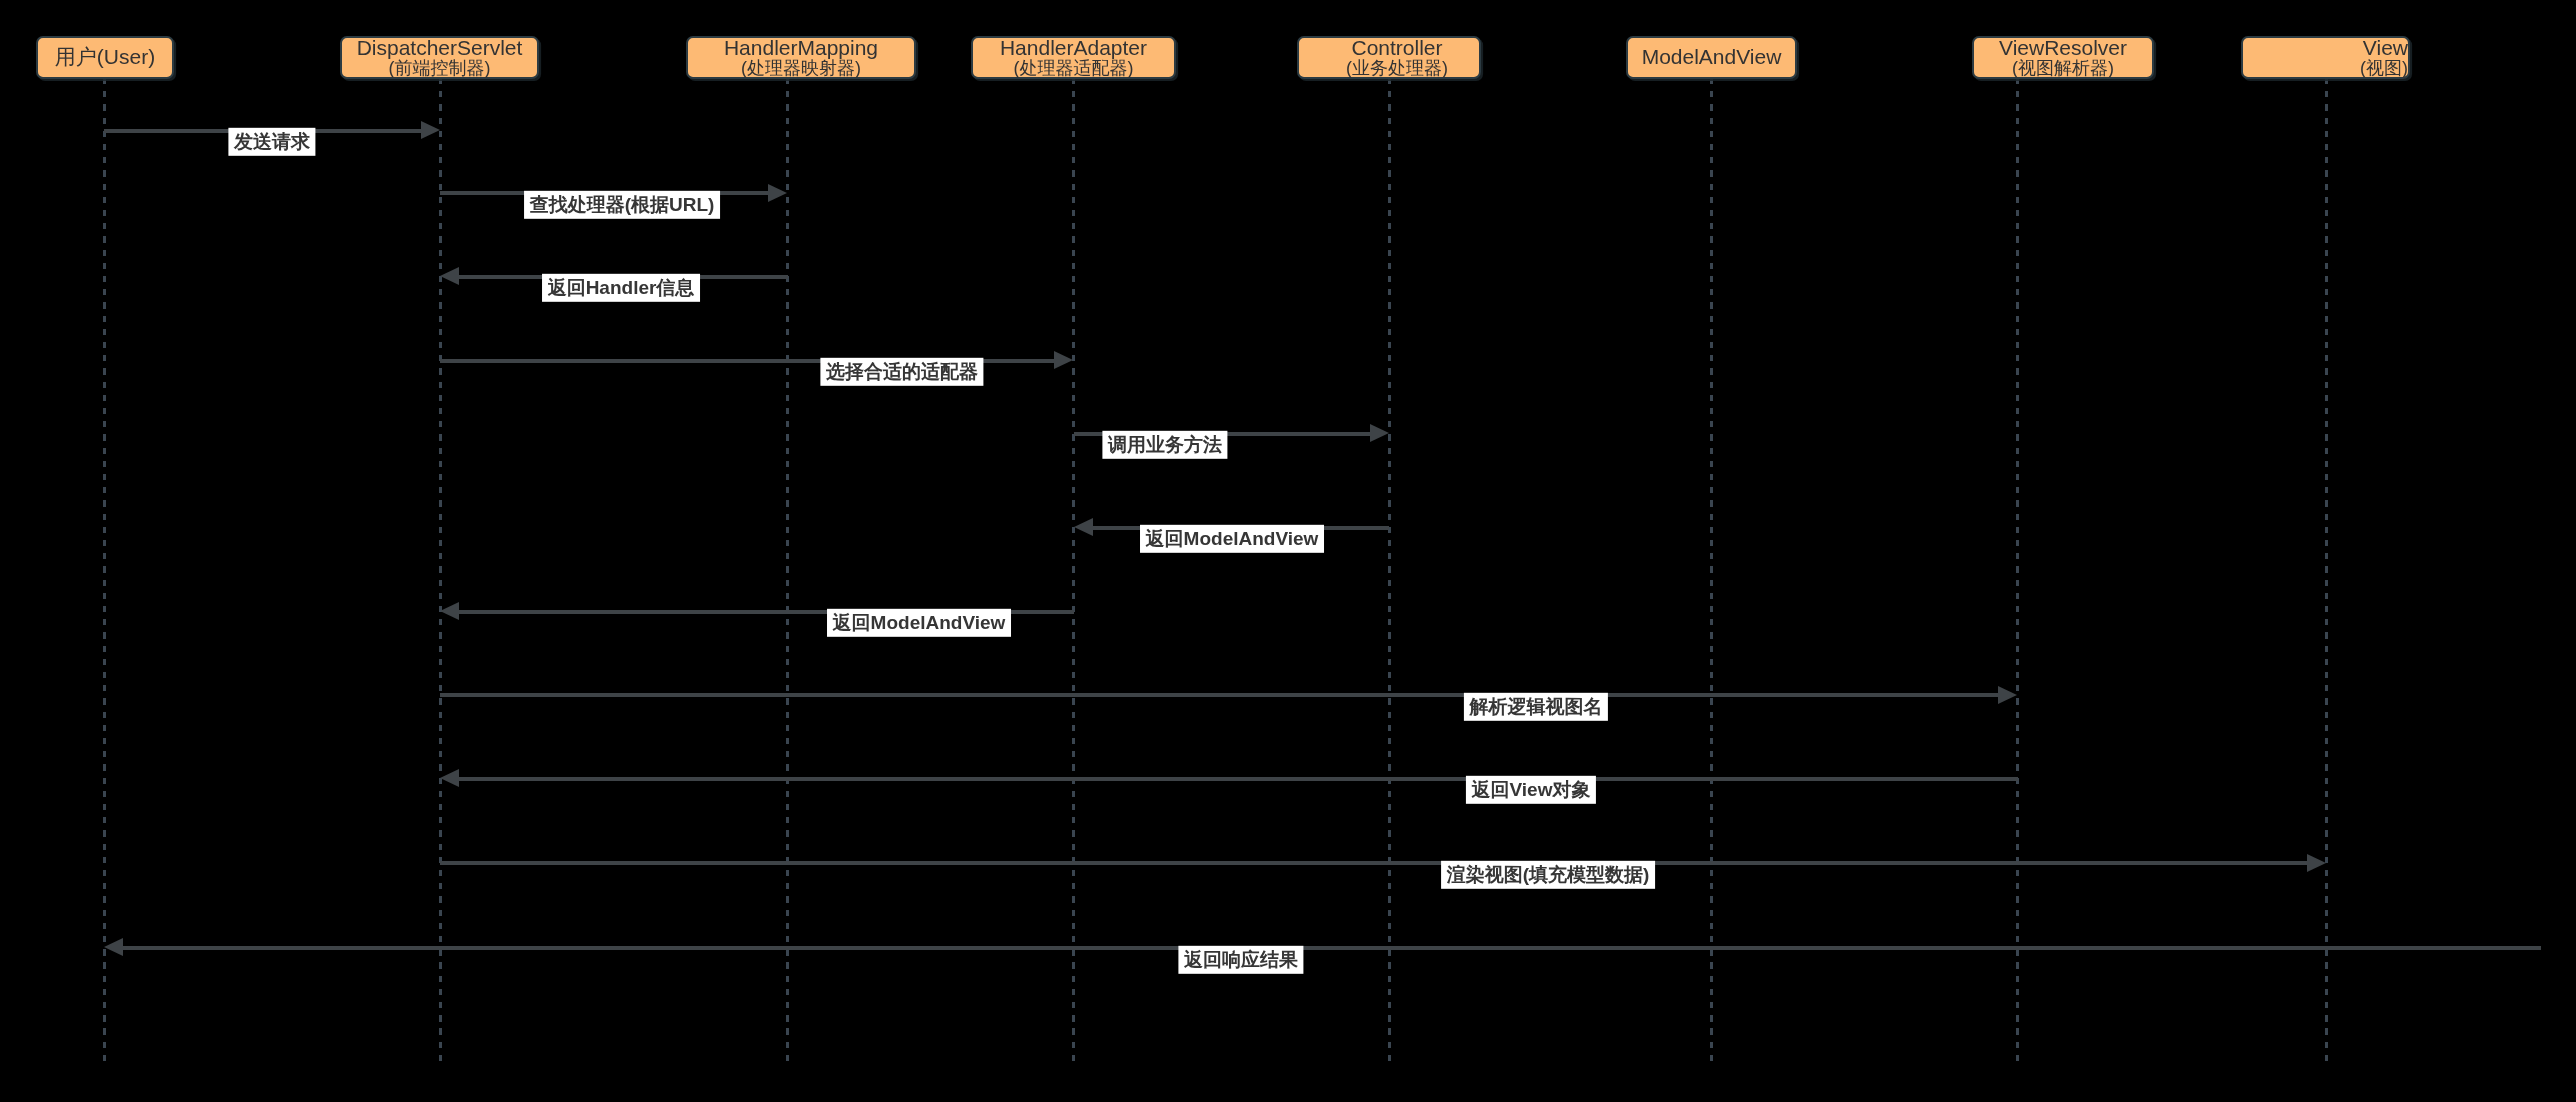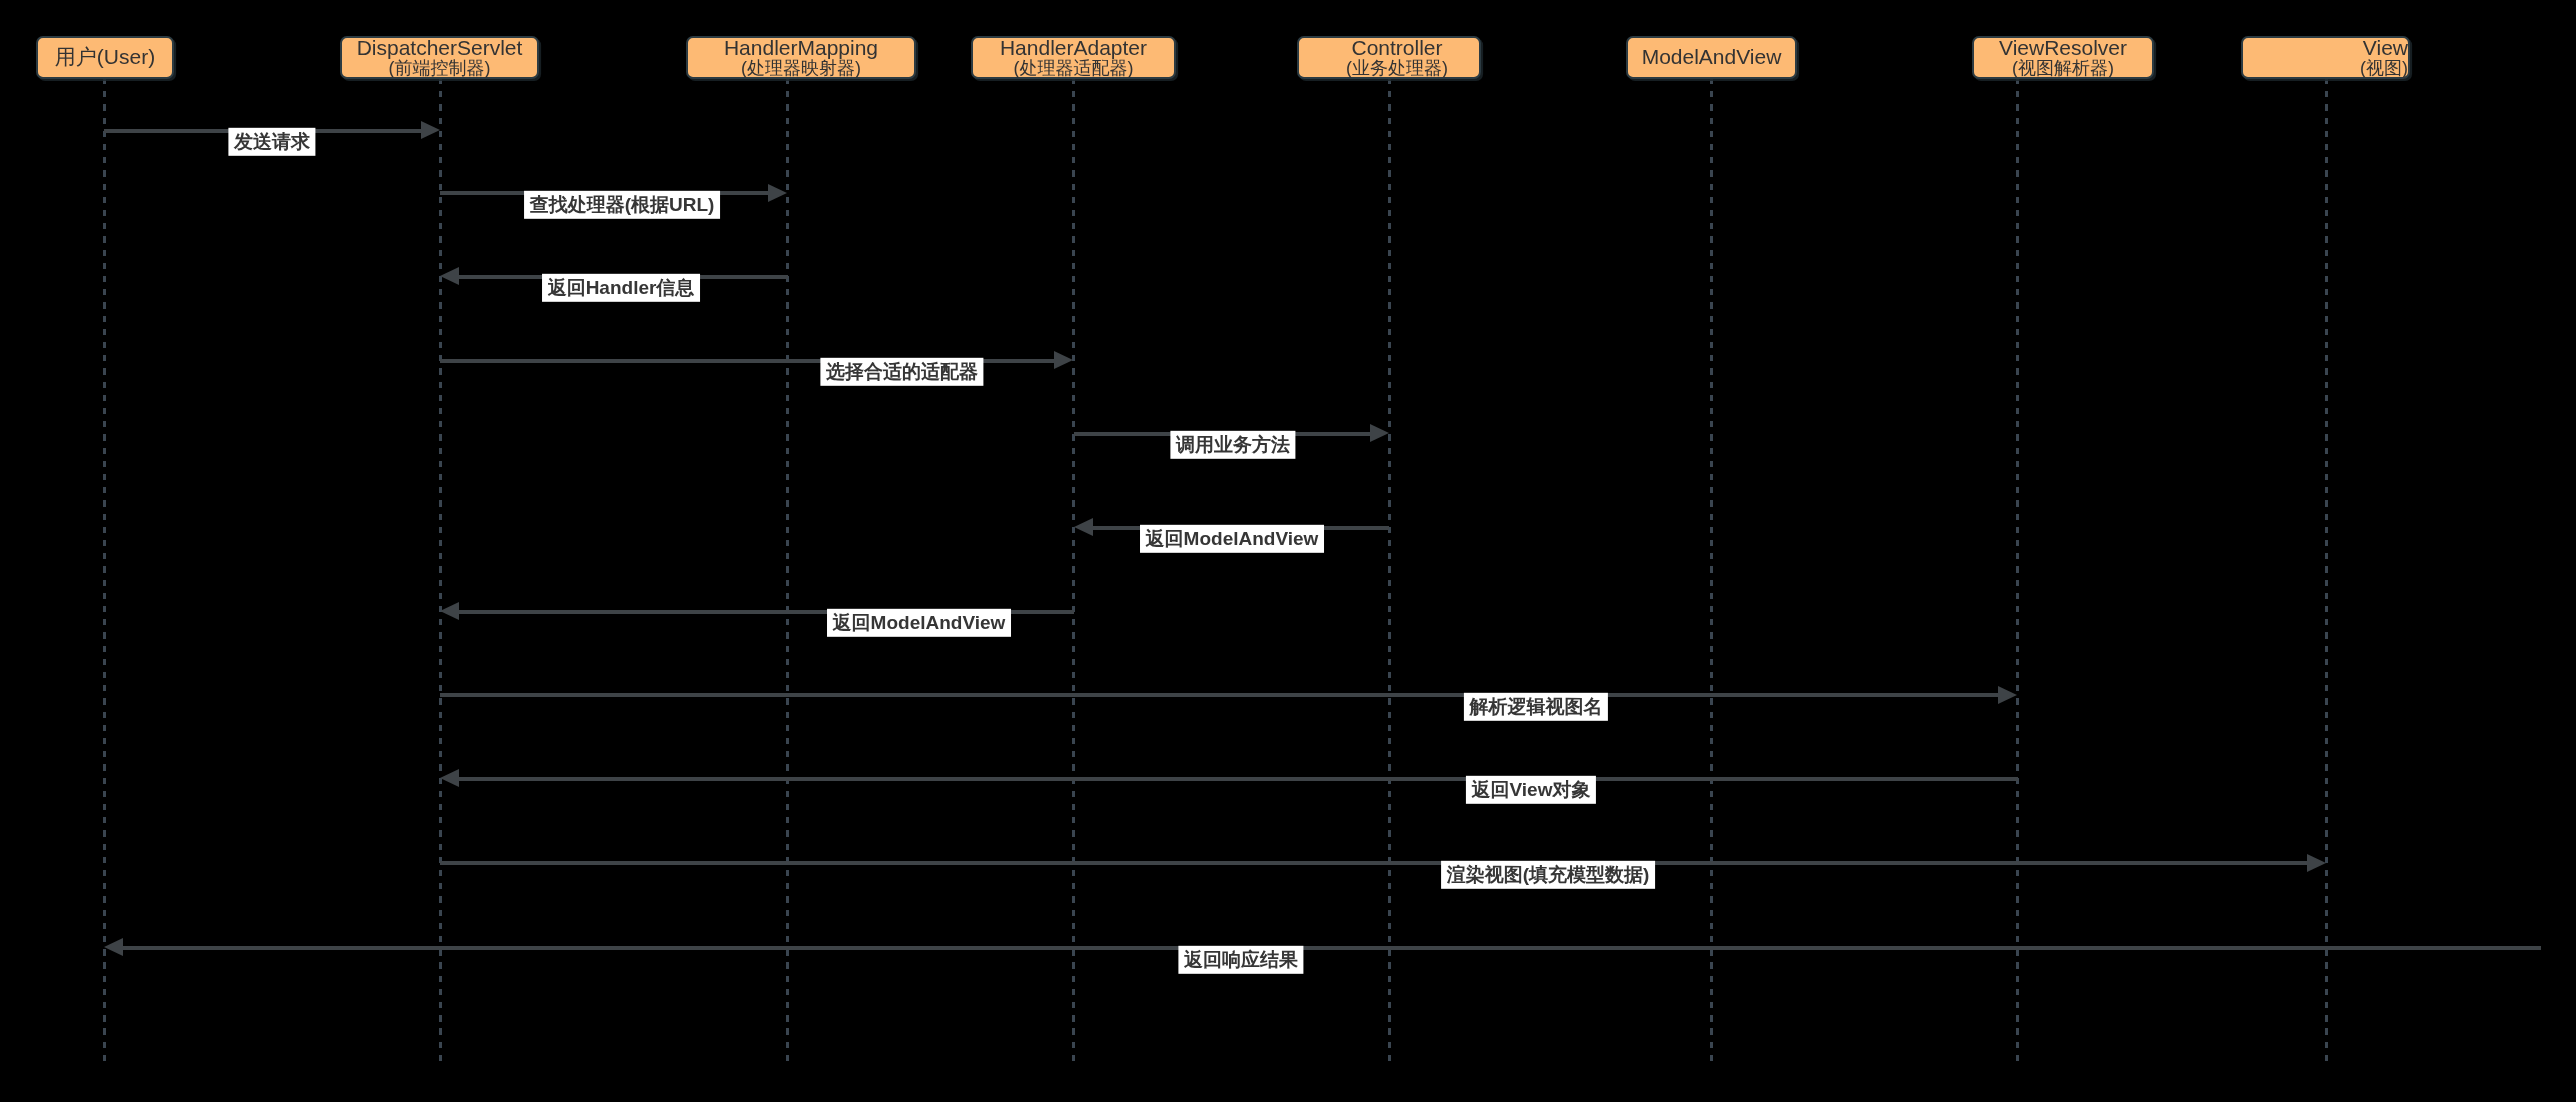--- a/index.html
+++ b/index.html
@@ -96,21 +96,21 @@
     <div class="msg-arrowhead right" style="top: 184px; left: 768px;"></div>
     <div class="msg-label" style="left: 622px; top: 193px;">查找处理器(根据URL)</div>
     <div class="msg-line" style="left: 457px; width: 331px; top: 275px;"></div>
     <div class="msg-arrowhead left" style="top: 267px; left: 440px;"></div>
     <div class="msg-label" style="left: 621px; top: 276px;">返回Handler信息</div>
     <div class="msg-line" style="left: 440px; width: 617px; top: 359px;"></div>
     <div class="msg-arrowhead right" style="top: 351px; left: 1054px;"></div>
     <div class="msg-label" style="left: 902px; top: 360px;">选择合适的适配器</div>
     <div class="msg-line" style="left: 1074px; width: 299px; top: 432px;"></div>
     <div class="msg-arrowhead right" style="top: 424px; left: 1370px;"></div>
-    <div class="msg-label" style="left: 1233px; top: 433px; font-family: Liberation Serif, serif;">调用业务方法</div>
+    <div class="msg-label" style="left: 1165px; top: 433px; font-family: Liberation Serif, serif;">调用业务方法</div>
     <div class="msg-line" style="left: 1090px; width: 299px; top: 526px;"></div>
     <div class="msg-arrowhead left" style="top: 518px; left: 1074px;"></div>
     <div class="msg-label" style="left: 1232px; top: 527px;">返回ModelAndView</div>
     <div class="msg-line" style="left: 457px; width: 617px; top: 610px;"></div>
     <div class="msg-arrowhead left" style="top: 602px; left: 440px;"></div>
     <div class="msg-label" style="left: 919px; top: 611px;">返回ModelAndView</div>
     <div class="msg-line" style="left: 440px; width: 1561px; top: 693px;"></div>
     <div class="msg-arrowhead right" style="top: 686px; left: 1998px;"></div>
     <div class="msg-label" style="left: 1536px; top: 695px;">解析逻辑视图名</div>
     <div class="msg-line" style="left: 457px; width: 1561px; top: 777px;"></div>

